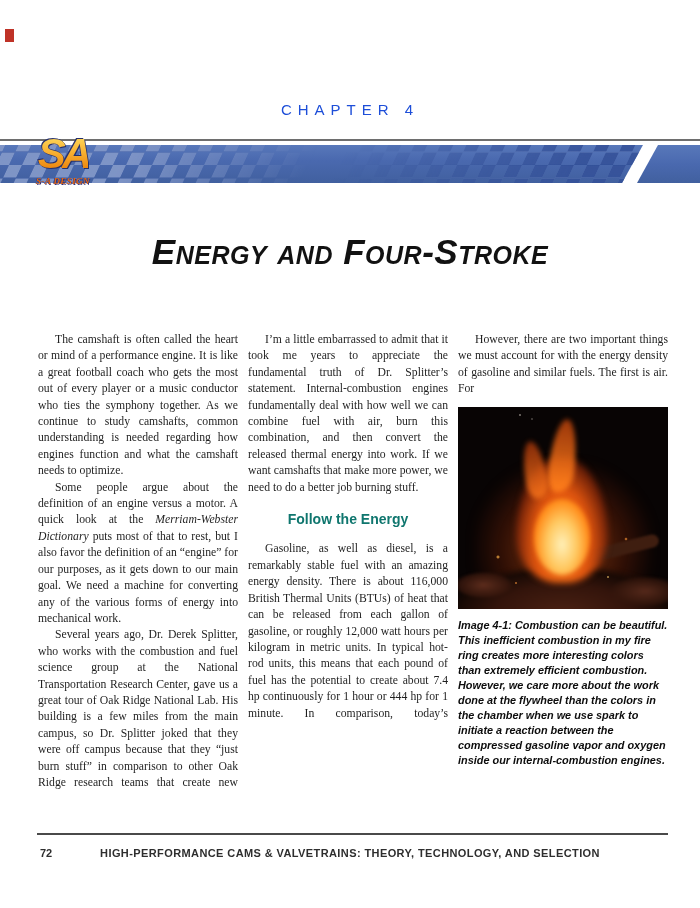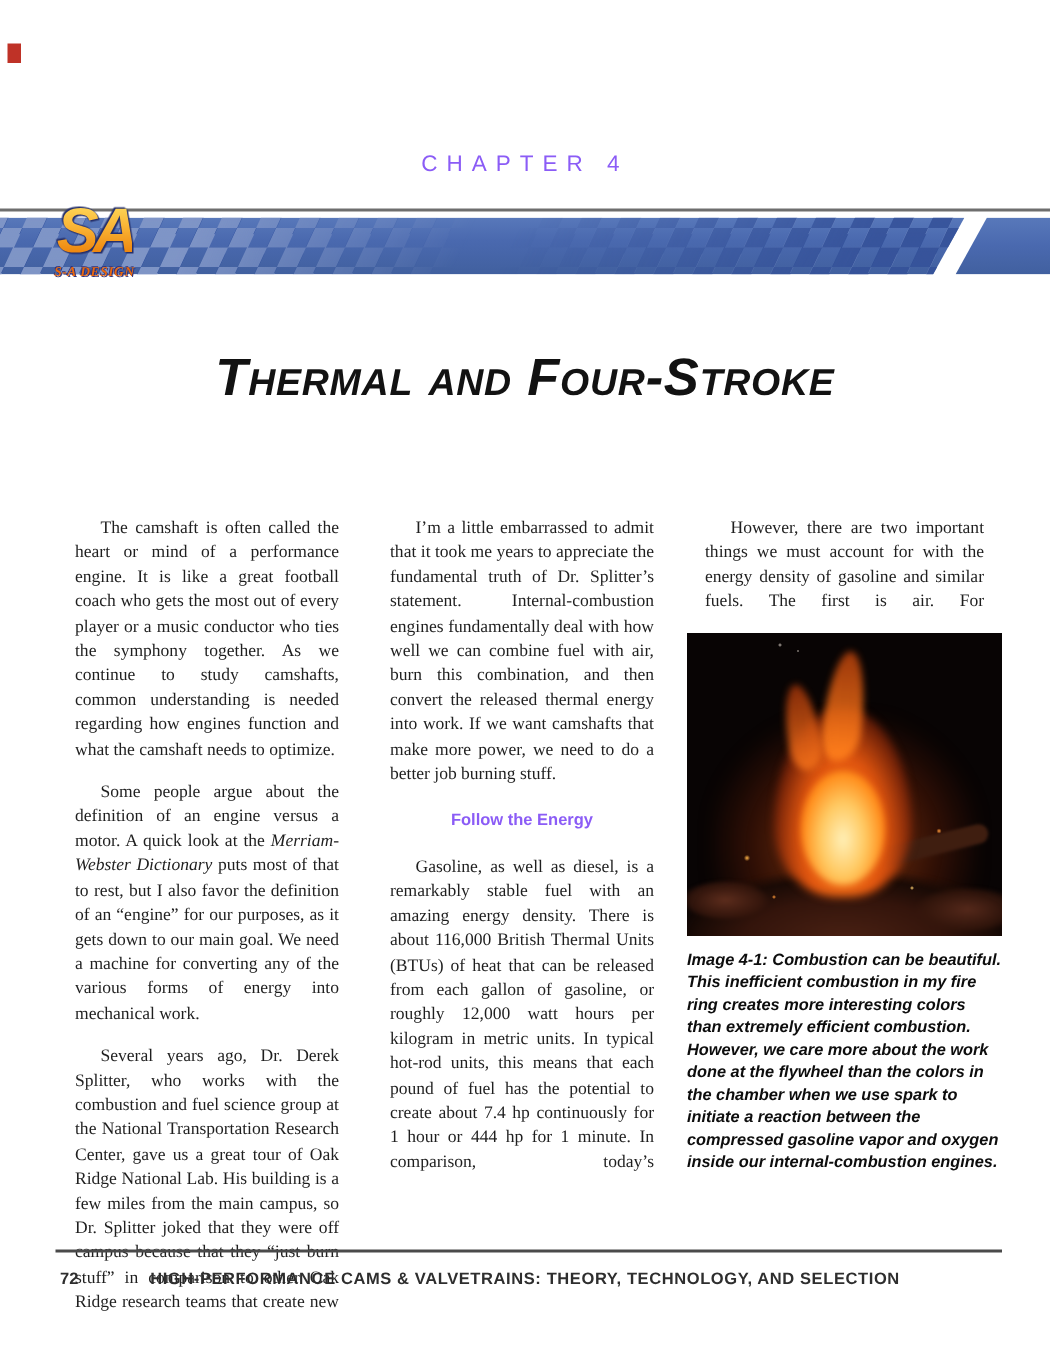--- a/index.html
+++ b/index.html
@@ -6,21 +6,21 @@
   html,body { background:#ffffff; }
   body {
     position:relative; width:700px; height:908px; overflow:hidden;
     font-family:"Liberation Serif", serif; color:#1f1f1f;
   }
 
   .corner-mark { position:absolute; left:5px; top:29px; width:9px; height:13px; background:#bf3227; }
 
   .chapter-label {
     position:absolute; top:101px; left:0; width:100%; text-align:center;
-    font-family:"Liberation Sans", sans-serif; font-size:15px; color:#8b5cf6;
+    font-family:"Liberation Sans", sans-serif; font-size:15px; color:#1d4ed8;
     letter-spacing:6px; font-weight:400;
   }
 
   .top-rule { position:absolute; top:139px; left:0; width:700px; height:2px; background:#6e6e6e; }
 
   
   .banner { position:absolute; top:145px; left:0; width:700px; height:38px; }
   .banner-main {
     position:absolute; inset:0;
     background:linear-gradient(180deg,#5878ba 0%, #4a69af 40%, #41609f 100%);
@@ -80,27 +80,27 @@
     color:#121212; letter-spacing:0.5px;
   }
 
   
   .columns { position:absolute; top:332px; left:38px; width:630px; display:flex; gap:10px; }
   .col {
     font-size:11.7px; line-height:16.4px; text-align:justify; color:#1f1f1f;
   }
   .col-1, .col-2 { width:200px; }
   .col-3 { width:210px; }
-  .col p { margin:12px; }
+  .col p { margin:0; }
   .col p.indent { text-indent:17px; }
   .col p.cont { text-align-last:justify; }
   .col em { font-style:italic; }
   .subhead {
     font-family:"Liberation Sans", sans-serif; font-weight:bold;
-    font-size:11px; text-align:left; text-align-last:center; color:#8b5cf6;
+    font-size:14px; text-align:left; text-align-last:center; color:#0f766e;
     margin:15px 0 14px !important;
   }
 
   
   .fire {
     position:relative; width:210px; height:202px; margin-top:9px;
     background:#080404; overflow:hidden;
   }
   .fire > div { position:absolute; }
   .f-glow {
@@ -182,21 +182,21 @@
   <div class="banner-main"></div>
   <div class="banner-end"></div>
 </div>
 
 <div class="logo">
   <div class="logo-sa">SA</div>
   <div class="logo-brand">S-A DESIGN</div>
 </div>
 
 <div class="page-title">
-  <div>Thermal and Four-Stroke</div>
+  <div>Energy and Four-Stroke</div>
 </div>
 
 <div class="columns">
   <div class="col col-1">
       <p class="indent "><span>The camshaft is often called the heart or mind of a performance engine. It is like a great football coach who gets the most out of every player or a music conductor who ties the symphony together. As we continue to study camshafts, common understanding is needed regarding how engines function and what the camshaft needs to optimize.</span></p>
       <p class="indent "><span>Some people argue about the definition of an engine versus a motor. A quick look at the </span><em>Merriam-Webster Dictionary</em><span> puts most of that to rest, but I also favor the definition of an “engine” for our purposes, as it gets down to our main goal. We need a machine for converting any of the various forms of energy into mechanical work.</span></p>
       <p class="indent cont"><span>Several years ago, Dr. Derek Splitter, who works with the combustion and fuel science group at the National Transportation Research Center, gave us a great tour of Oak Ridge National Lab. His building is a few miles from the main campus, so Dr. Splitter joked that they were off campus because that they “just burn stuff” in comparison to other Oak Ridge research teams that create new</span></p>
     </div>
   <div class="col col-2">
       <p class="indent "><span>I’m a little embarrassed to admit that it took me years to appreciate the fundamental truth of Dr. Splitter’s statement. Internal-combustion engines fundamentally deal with how well we can combine fuel with air, burn this combination, and then convert the released thermal energy into work. If we want camshafts that make more power, we need to do a better job burning stuff.</span></p>

